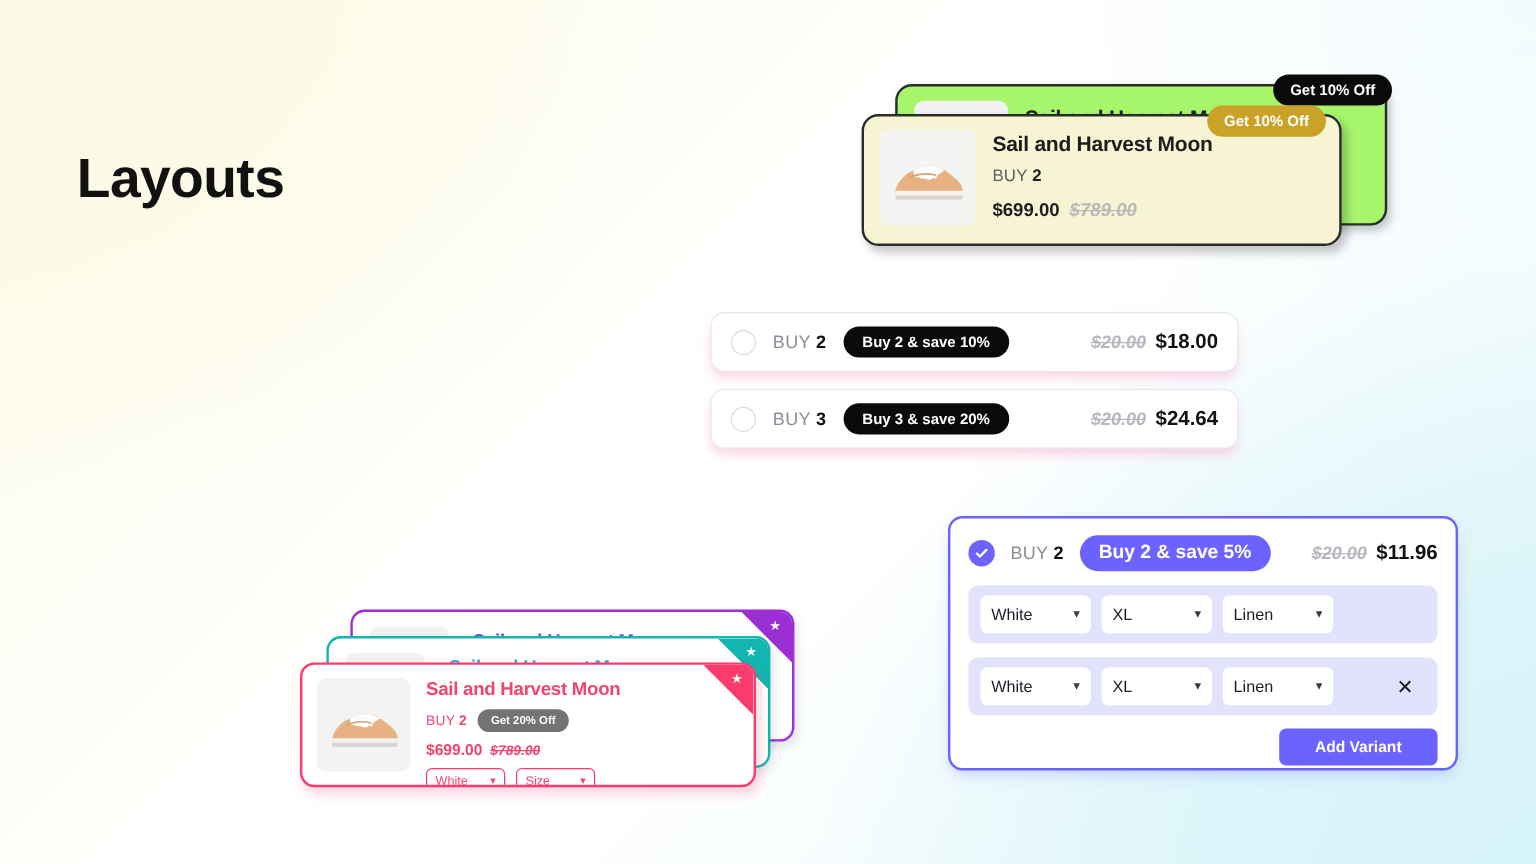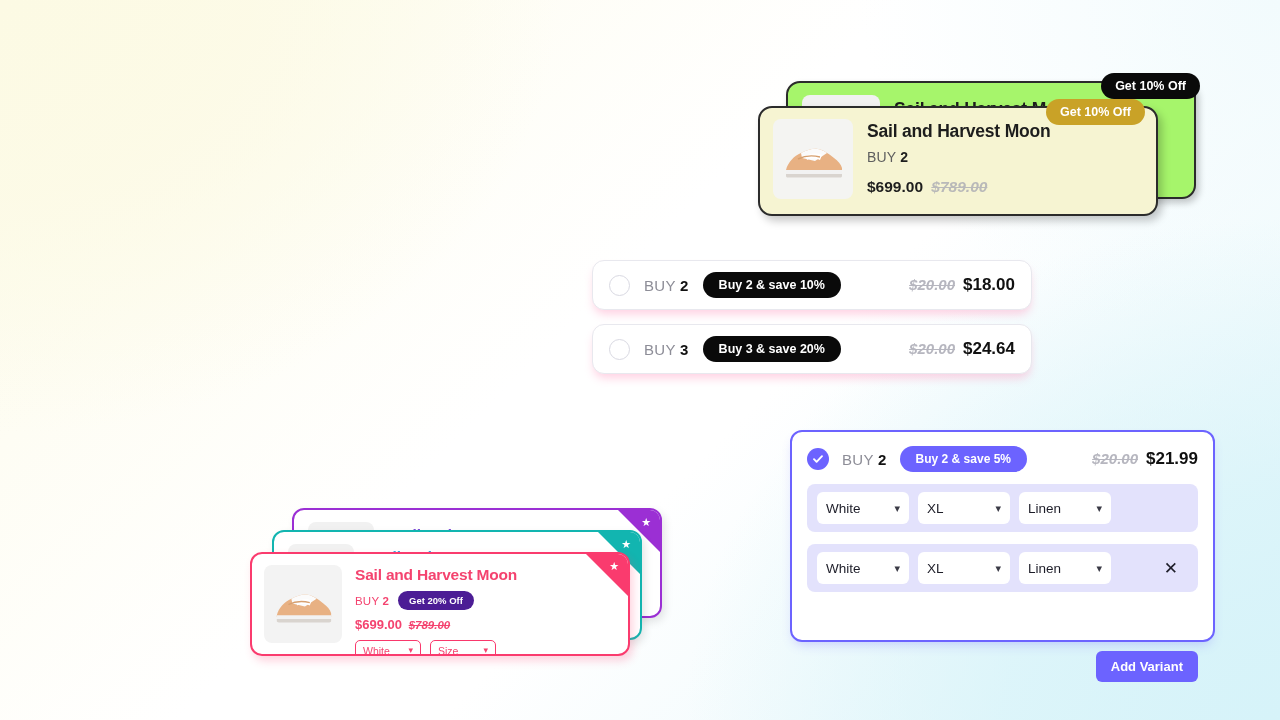--- a/index.html
+++ b/index.html
@@ -45,24 +45,23 @@
     overflow: hidden;
   }
   .shoe { display: block; }
 
   .strike { text-decoration: line-through; font-style: italic; }
 
   
   .top-stack {
     position: absolute;
     left: 718px;
-    top: 81px;
+    top: 70px;
     width: 440px;
     height: 145px;
-    margin-left: 40px;
   }
   .card-green {
     position: absolute;
     left: 28px;
     top: 0;
     width: 410px;
     height: 118px;
     background: #a6f56b;
     border: 2px solid #2b2b2b;
     border-radius: 14px;
@@ -237,21 +236,21 @@
   .variant-head .buy {
     font-size: 15px;
     color: #8d8d97;
     margin-left: 13px;
     letter-spacing: 0.3px;
   }
   .variant-head .buy b { color: #111111; font-weight: 700; }
   .tag-purple {
     background: #6c63ff;
     color: #ffffff;
-    font-size: 12px;
+    font-size: 16px;
     font-weight: 700;
     padding: 6px 16px;
     border-radius: 20px;
     margin-left: 13px;
     white-space: nowrap;
   }
   .variant-head .price-wrap {
     margin-left: auto;
     display: flex;
     align-items: baseline;
@@ -295,23 +294,22 @@
     justify-content: flex-end;
     margin-top: 11px;
   }
   .btn-primary {
     background: #6c63ff;
     color: #ffffff;
     font-size: 13px;
     font-weight: 700;
     border: none;
     border-radius: 6px;
-    padding: 8px 15px;
+    padding: 8px 30px;
     font-family: inherit;
-    margin-top: 48px;
   }
 
   
   .bottom-stack {
     position: absolute;
     left: 250px;
     top: 508px;
     width: 430px;
     height: 150px;
   }
@@ -381,21 +379,21 @@
   .bcard-pink .tri { background: #fa3b6e; }
   .bcard-pink .thumb { width: 78px; height: 78px; background:#f3f3f3; }
   .bcard-pink .meta { display: flex; flex-direction: column; padding-top: 1px; }
   .bcard-pink .ttl { font-size: 15.5px; color: #f4436f; }
   .bcard-pink .line2 {
     display: flex; align-items: center; gap: 9px; margin-top: 7px;
   }
   .bcard-pink .buy { font-size: 11.5px; color: #f4436f; letter-spacing: 0.2px; }
   .bcard-pink .buy b { font-weight: 700; }
   .tag-pink {
-    background: #4c1d95;
+    background: #737373;
     color: #ffffff;
     font-size: 9.5px;
     font-weight: 700;
     padding: 4px 11px;
     border-radius: 20px;
     white-space: nowrap;
   }
   .bcard-pink .prices {
     margin-top: 7px;
     font-size: 13px;
@@ -415,20 +413,21 @@
     padding: 0 7px;
     font-size: 10.5px;
     color: #f4436f;
   }
   .sel-pink .chev { color: #f4436f; font-size: 9px; }
 </style>
 </head>
 <body>
 
 <h1 class="headline">
+  <span>Layouts</span>
 </h1>
 
 <div class="top-stack">
 
   <div class="card-green">
     <div class="inner">
       <div class="thumb"></div>
       <div class="meta">
         <div class="ttl">Sail and Harvest Moon</div>
       </div>
@@ -501,21 +500,21 @@
         <path d="M2 6.2 L4.6 8.8 L10 3.2" stroke="#ffffff" stroke-width="1.9" fill="none" stroke-linecap="round" stroke-linejoin="round"></path>
       </svg>
     </div>
     <div class="buy">
       <span>BUY</span>
       <b>2</b>
     </div>
     <div class="tag-purple">Buy 2 &amp; save 5%</div>
     <div class="price-wrap">
       <span class="old strike">$20.00</span>
-      <span class="new">$21.99</span>
+      <span class="new">$11.96</span>
     </div>
   </div>
 
   <div class="variant-row">
     <div class="sel">
       <span>White</span>
       <span class="chev">▾</span>
     </div>
     <div class="sel">
       <span>XL</span>

